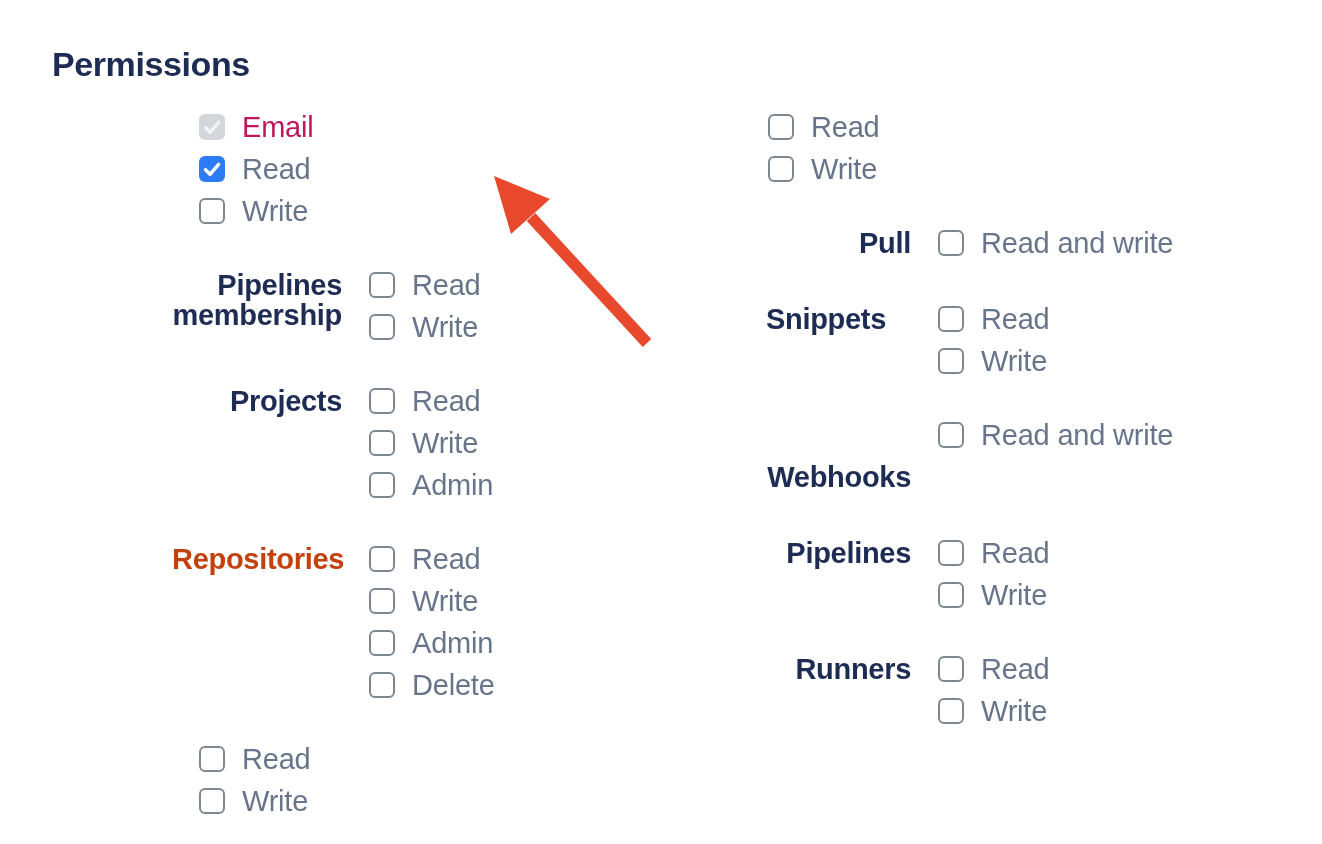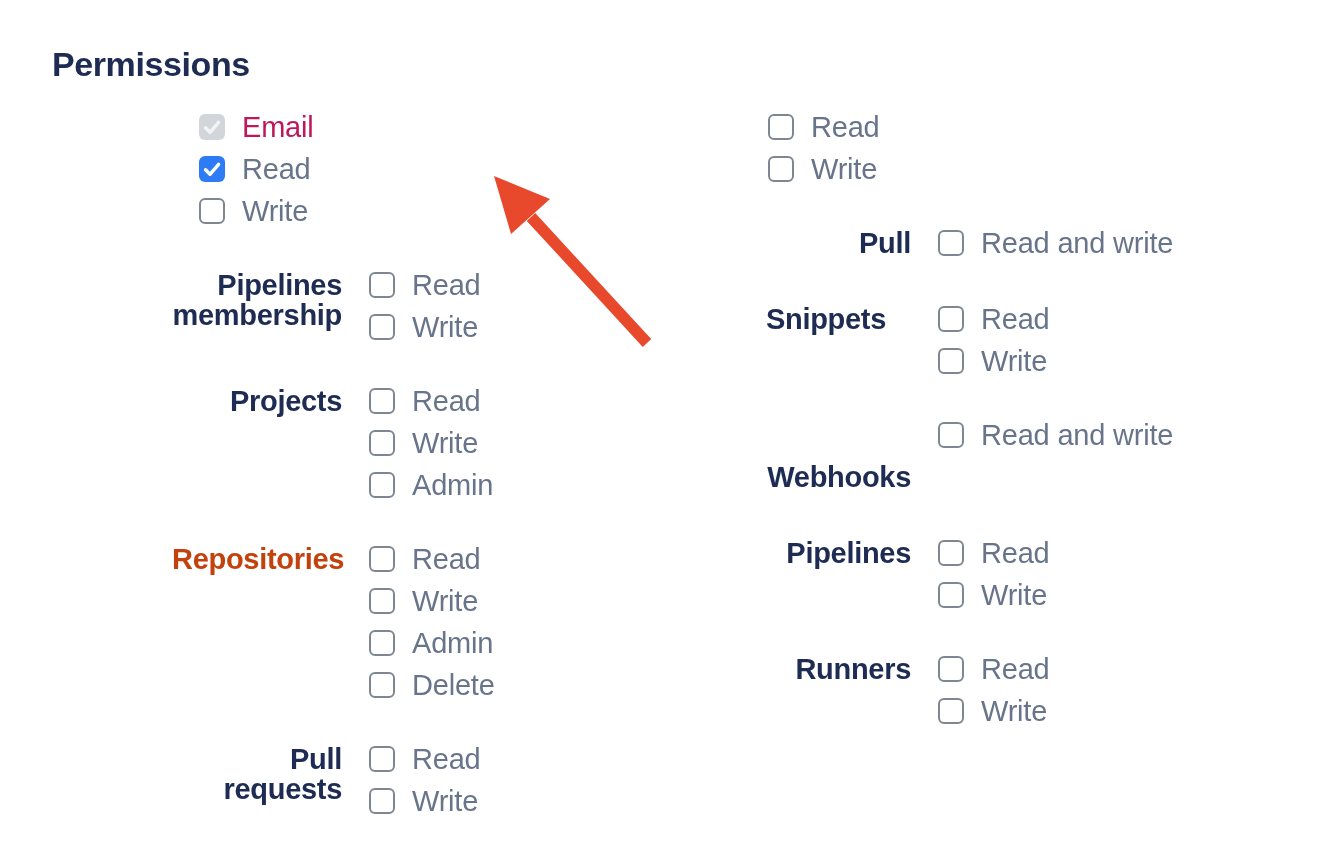--- a/index.html
+++ b/index.html
@@ -112,21 +112,20 @@
             <span class="cb unchecked"></span>
             <span class="row-label" style="color: rgb(104, 116, 138);">Admin</span>
           </label>
           <label class="perm-row">
             <span class="cb unchecked"></span>
             <span class="row-label" style="color: rgb(104, 116, 138);">Delete</span>
           </label>
         </div>
       </div>
       <div class="perm-group">
-        <div class="group-label" style="color: rgb(30, 43, 82);">Pull requests</div>
         <div class="rows">
           <label class="perm-row">
             <span class="cb unchecked"></span>
             <span class="row-label" style="color: rgb(104, 116, 138);">Read</span>
           </label>
           <label class="perm-row">
             <span class="cb unchecked"></span>
             <span class="row-label" style="color: rgb(104, 116, 138);">Write</span>
           </label>
         </div>

